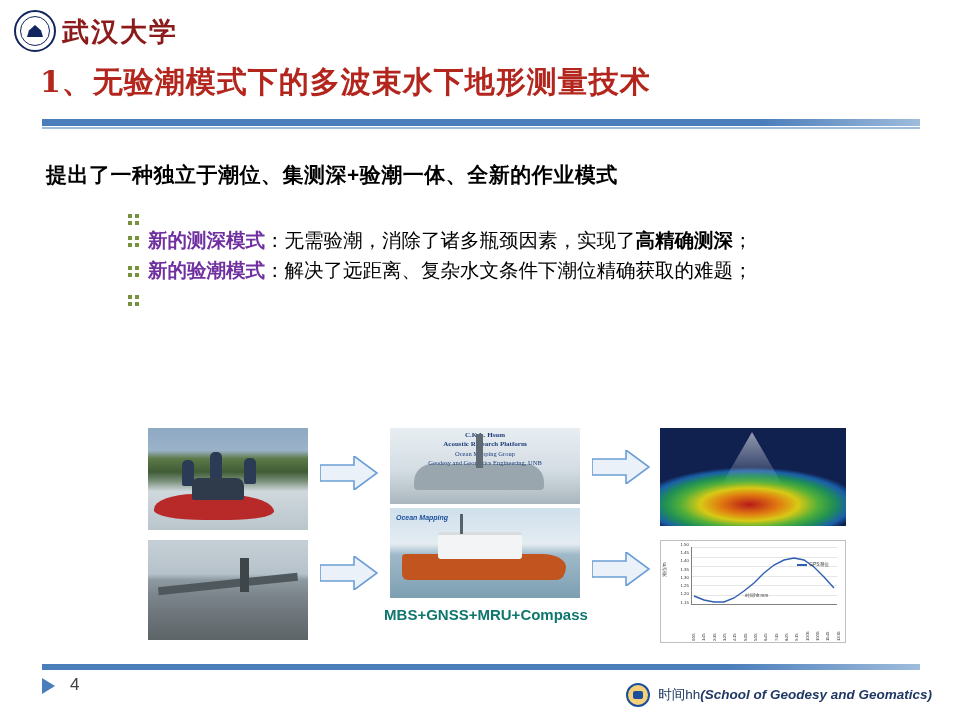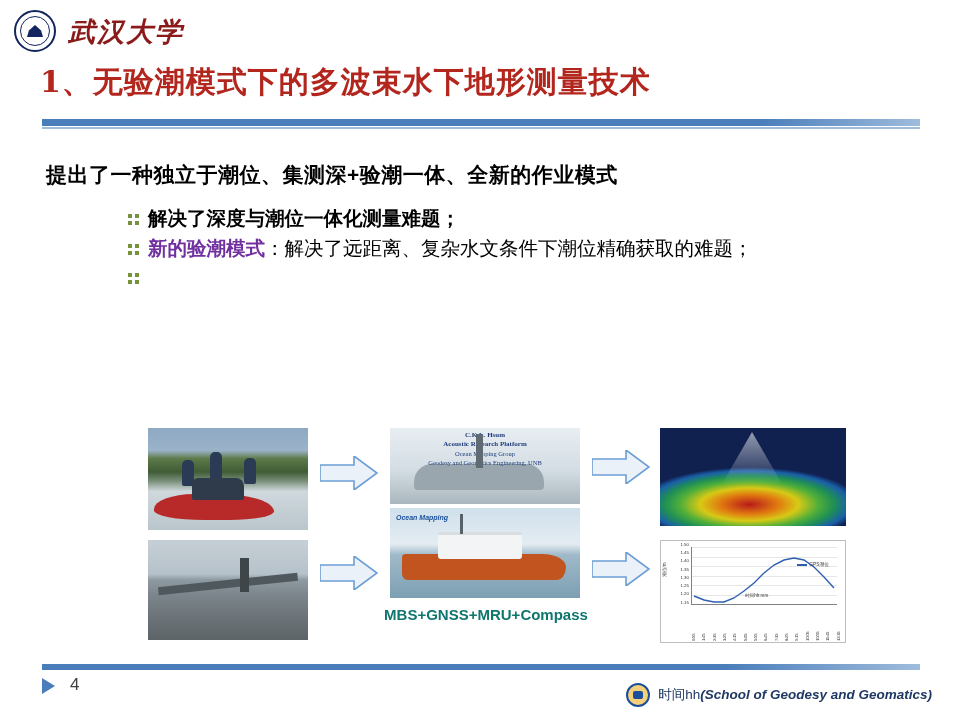--- a/index.html
+++ b/index.html
@@ -21,22 +21,21 @@
     background: #ffffff;
   }
 
   
   .logo-area {
     position: absolute;
     left: 14px;
     top: 10px;
     display: flex;
     align-items: center;
-    gap: 12px;
-    font-style: italic;
+    gap: 6px;
   }
   .logo-seal {
     width: 42px;
     height: 42px;
     border-radius: 50%;
     background: #ffffff;
     border: 2px solid #12255e;
     position: relative;
     box-sizing: border-box;
   }
@@ -456,23 +455,26 @@
   <div class="slide-title">1、无验潮模式下的多波束水下地形测量技术</div>
   <div class="title-rule"></div>
   <div class="title-rule-thin"></div>
 
   <div class="lead">提出了一种独立于潮位、集测深+验潮一体、全新的作业模式</div>
 
   <div class="bullets">
 
     <div class="bullet">
       <span class="bullet-marker"></span>
-      <span class="bullet-text b1">解决了深度与潮位一体化测量难题；</span>
-    </div>
-
+    </div>
+
+    <div class="bullet">
+      <span class="bullet-marker"></span>
+      <span class="bullet-text"><span class="hl-purple">新的测深模式</span><span>：无需验潮，消除了诸多瓶颈因素，实现了</span><span class="bold">高精确测深</span><span>；</span></span>
+    </div>
 
     <div class="bullet">
       <span class="bullet-marker"></span>
       <span class="bullet-text"><span class="hl-purple">新的验潮模式</span><span>：解决了远距离、复杂水文条件下潮位精确获取的难题；</span></span>
     </div>
 
     <div class="bullet">
       <span class="bullet-marker"></span>
     </div>
 

